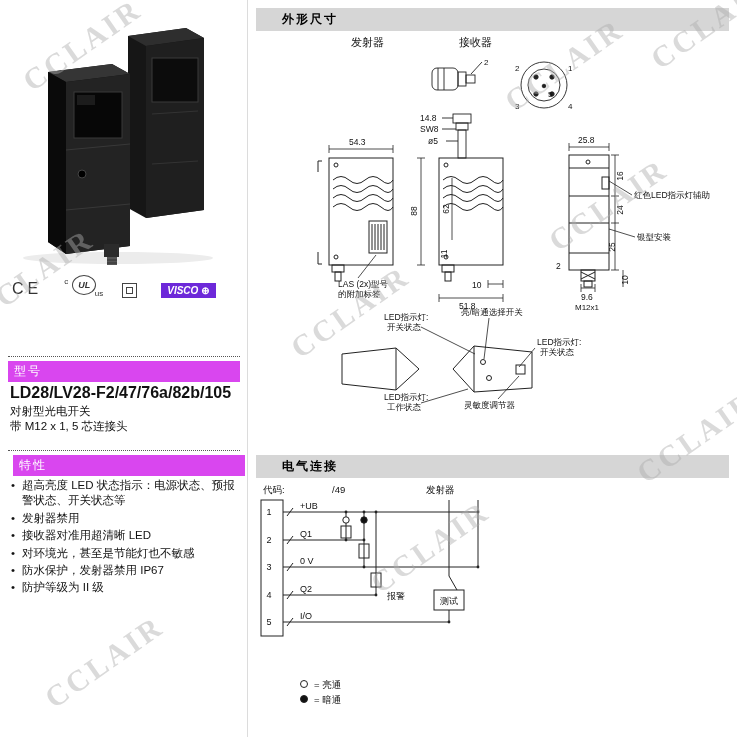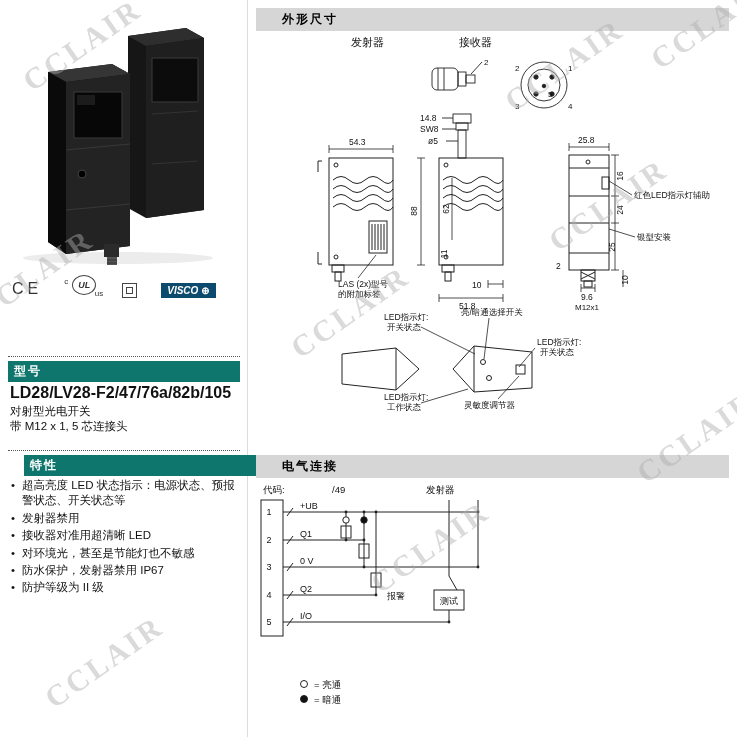--- a/index.html
+++ b/index.html
@@ -3,41 +3,41 @@
 <meta charset="utf-8">
 <style>
   *{margin:0;padding:0;box-sizing:border-box}
   html,body{background:#fff}
   body{font-family:"Liberation Sans",sans-serif;color:#111}
   #page{position:relative;width:737px;height:737px;background:#fff;overflow:hidden}
   .abs{position:absolute}
   .wm{position:absolute;font-family:"Liberation Serif",serif;font-weight:bold;font-size:30px;
       letter-spacing:3px;color:rgba(172,172,172,0.45);transform:rotate(-35deg);
       pointer-events:none;z-index:6;white-space:nowrap}
-  .bar-dark{position:absolute;background:#0f766e;color:#fff;font-size:12px;font-weight:bold;
+  .bar-dark{position:absolute;background:#d946ef;color:#fff;font-size:12px;font-weight:normal;
       padding:2px 6px;letter-spacing:2px;z-index:2}
   .bar-gray{position:absolute;background:#d6d6d6;color:#000;font-size:12px;font-weight:bold;
       padding:3px 26px;letter-spacing:2px;z-index:2}
   .dotted{position:absolute;border-top:1px dotted #555;z-index:2}
   .vdiv{position:absolute;width:1px;background:#dcdcdc;z-index:1}
   .txt{position:absolute;z-index:2}
   .bold{font-weight:bold}
   .f115{font-size:11.5px}
   .f12{font-size:16px}
   .certs{position:absolute;left:12px;top:272px;height:26px;display:flex;align-items:flex-end;gap:24px;z-index:2}
   .ce{font-size:16px;letter-spacing:4px;color:#333}
   .ulwrap{position:relative;width:32px;height:24px}
   .ul-circle{position:absolute;left:6px;top:1px;width:24px;height:20px;border:1.5px solid #444;
       border-radius:50%;font-size:9px;font-weight:bold;font-style:italic;display:flex;
       align-items:center;justify-content:center;color:#333}
   .ul-c{position:absolute;left:-2px;top:3px;font-size:8px;color:#333}
   .ul-us{position:absolute;right:-5px;bottom:0;font-size:8px;color:#333}
   .sq{width:15px;height:15px;border:1.5px solid #444;display:flex;align-items:center;justify-content:center}
   .sq-inner{width:7px;height:7px;border:1px solid #444}
-  .visco{background:#0c4a6e;color:#fff;font-size:10px;font-weight:bold;font-style:italic;
+  .visco{background:#6d28d9;color:#fff;font-size:10px;font-weight:bold;font-style:italic;
       padding:2px 6px;display:flex;align-items:center;gap:3px}
   .visco-plus{font-style:normal}
   ul.features{position:absolute;left:10px;top:478px;width:232px;list-style:none;
       font-size:11.5px;line-height:1.34;z-index:2}
   ul.features li{padding-left:12px;position:relative;margin-bottom:2px}
   ul.features li::before{content:"\2022";position:absolute;left:1px}
   svg{z-index:2}
   svg text{font-family:"Liberation Sans",sans-serif;fill:#111;stroke:none}
   .t8{font-size:8px}.t85{font-size:8.5px}.t9{font-size:9px}.t95{font-size:9.5px}.t11{font-size:11px}
 </style>
@@ -101,21 +101,21 @@
     </span>
   </div>
 
   <div class="dotted" style="left:8px;top:356px;width:232px"></div>
   <div class="bar-dark" style="left:8px;top:361px;width:232px">型号</div>
   <div class="txt bold f12" style="left:10px;top:384px">LD28/LV28-F2/47/76a/82b/105</div>
   <div class="txt f115" style="left:10px;top:404px">对射型光电开关</div>
   <div class="txt f115" style="left:10px;top:419px">带 M12 x 1, 5 芯连接头</div>
 
   <div class="dotted" style="left:8px;top:450px;width:232px"></div>
-  <div class="bar-dark" style="left:24px;top:455px;width:232px">特性</div>
+  <div class="bar-dark" style="left:13px;top:455px;width:232px">特性</div>
   <ul class="features">
     <li>超高亮度 LED 状态指示：电源状态、预报警状态、开关状态等</li>
     <li>发射器禁用</li>
     <li>接收器对准用超清晰 LED</li>
     <li>对环境光，甚至是节能灯也不敏感</li>
     <li>防水保护，发射器禁用 IP67</li>
     <li>防护等级为 II 级</li>
   </ul>
 
   <div class="bar-gray" style="left:256px;top:8px;width:473px">外形尺寸</div>

